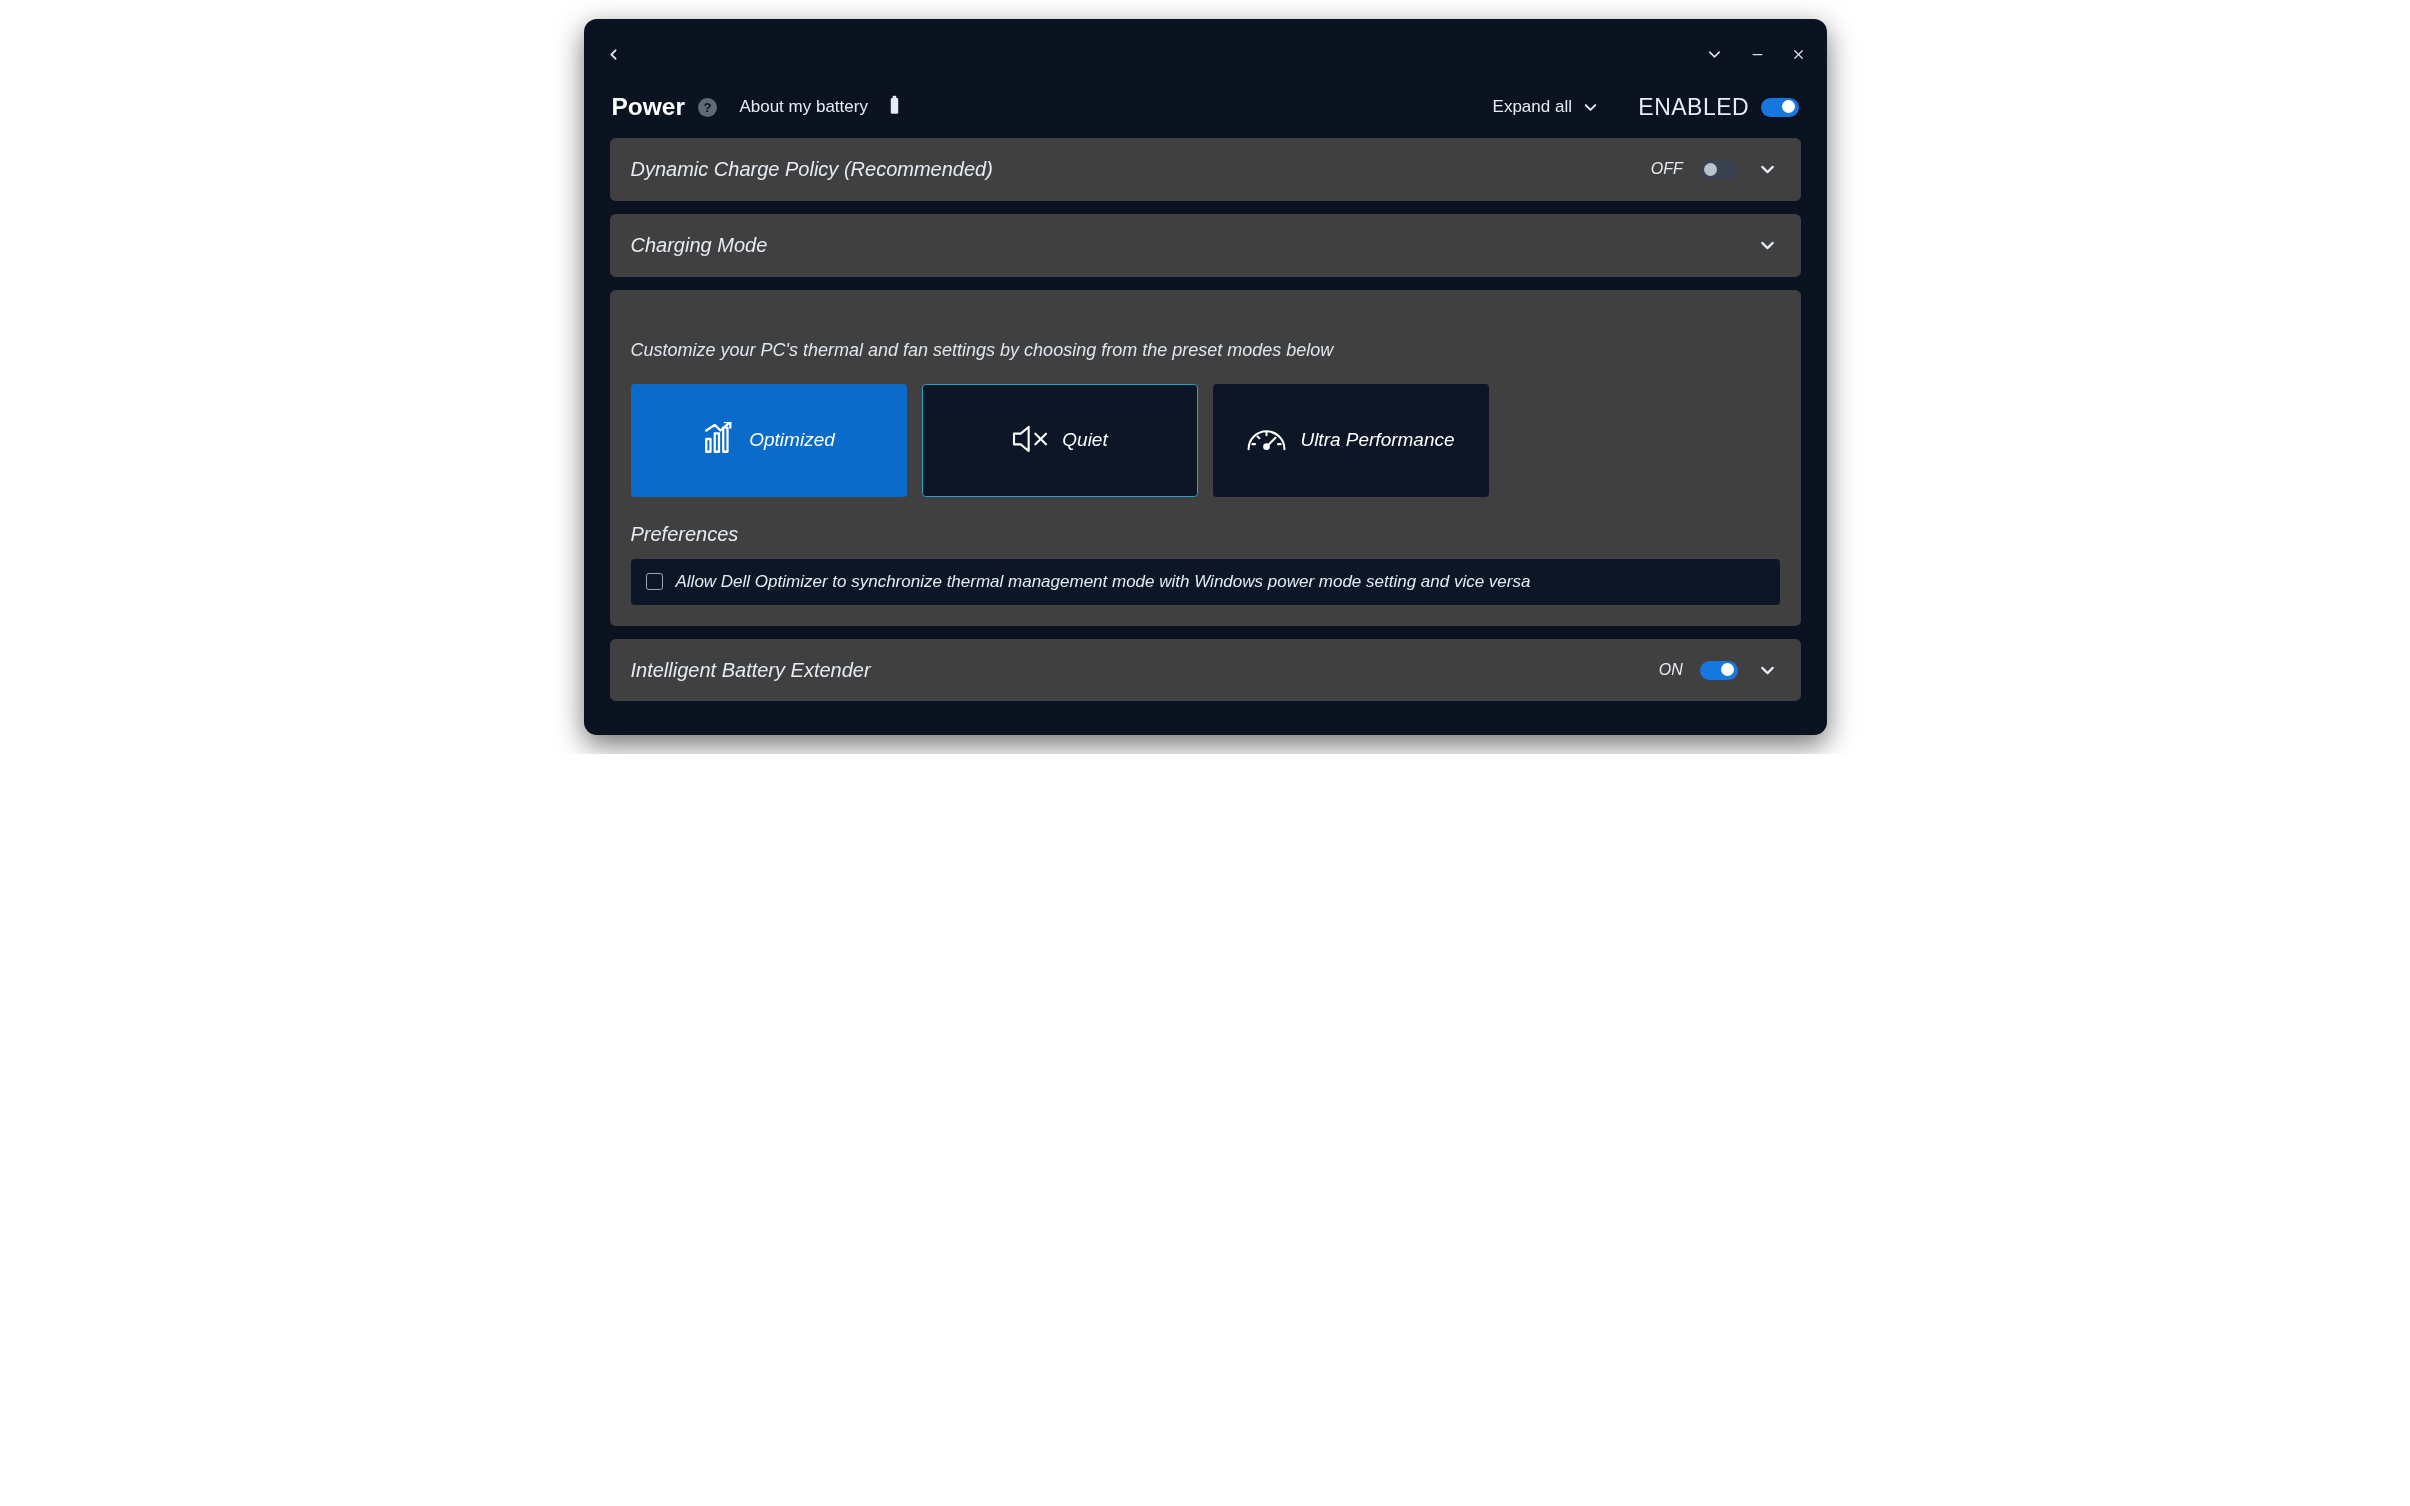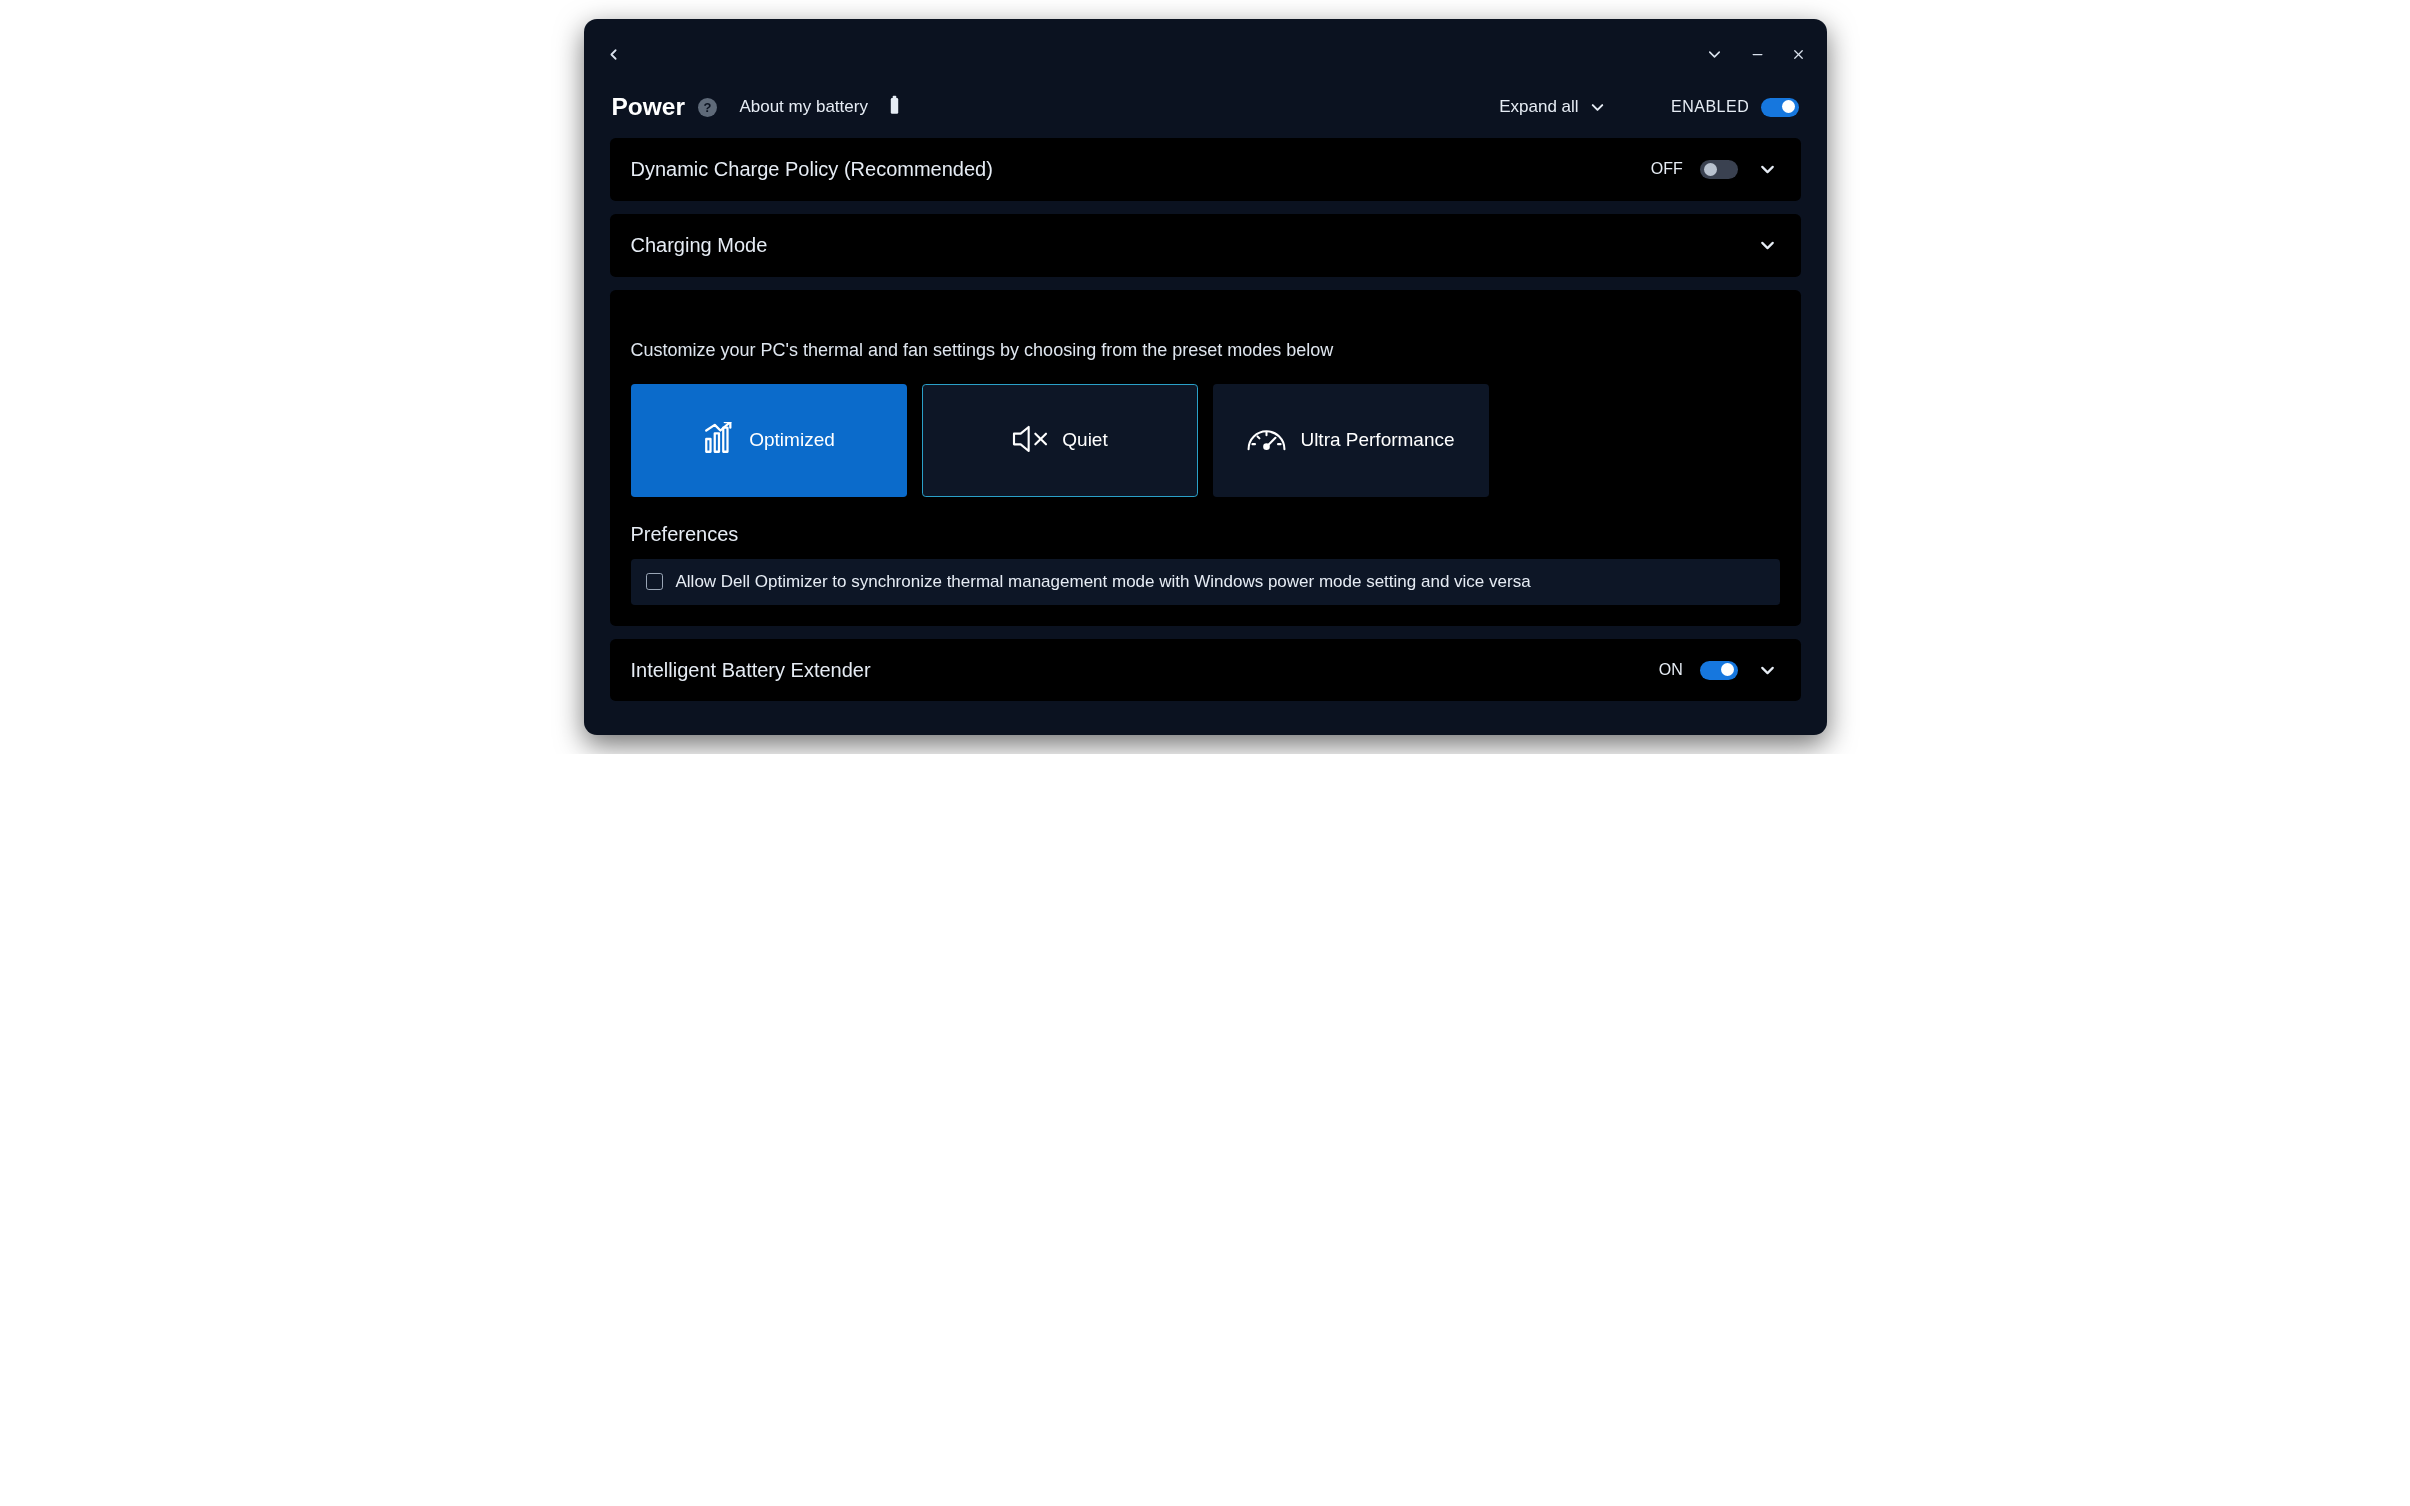--- a/index.html
+++ b/index.html
@@ -42,21 +42,21 @@
   .help-circle {
     width: 19px; height: 19px; border-radius: 50%;
     background:#5f6a79; color:#0b1220;
     display:flex; align-items:center; justify-content:center;
     font-size: 13px; font-weight: 700;
   }
   .about-link { font-size: 17px; color:#e6ecf4; margin-left: 9.4px; }
   .battery-icon { margin-left: 7.5px; color:#e6ecf4; }
   .header-right { display:flex; align-items:center; gap: 38px; }
   .expand-all { display:flex; align-items:center; gap: 9.4px; font-size: 17px; cursor:pointer; }
-  .enabled-group { display:flex; align-items:center; gap: 11.3px; font-size: 16px; letter-spacing: 0.5px; margin-left: 26px; }
+  .enabled-group { display:flex; align-items:center; gap: 11.3px; font-size: 23px; letter-spacing: 0.5px; }
 
   .toggle {
     width: 38px; height: 19px; border-radius: 19px;
     background:#3a4150; position:relative; cursor:pointer;
     flex-shrink: 0;
   }
   .toggle .knob {
     width: 13px; height: 13px; border-radius: 50%;
     background:#b9c2cf; position:absolute; top:2.8px; left:3.8px;
     transition: all .15s;
@@ -67,24 +67,25 @@
   .content {
     padding: 0 26px 21px 26px;
     max-height: 678px;
     overflow-y: auto;
   }
   .content::-webkit-scrollbar { width: 7.5px; }
   .content::-webkit-scrollbar-track { background: transparent; }
   .content::-webkit-scrollbar-thumb { background:#5a6373; border-radius: 3.8px; }
 
   .card {
-    background:#000000;
+    background:#404040;
     border-radius: 5.6px;
     margin-bottom: 13px;
     padding: 19px 21px;
+    font-style: italic;
   }
   .card.expanded { padding: 24.5px 21px 21px 21px; }
   .card-header {
     display:flex; justify-content:space-between; align-items:center;
   }
   .card-title { font-size: 20px; color:#e6ecf4; }
   .card-title.bold-title { font-size: 21px; }
   .card-right { display:flex; align-items:center; gap: 17px; }
   .state-label { font-size: 16px; color:#e6ecf4; }
   .chev { display:flex; align-items:center; justify-content:center; cursor:pointer; padding:1.9px;}

